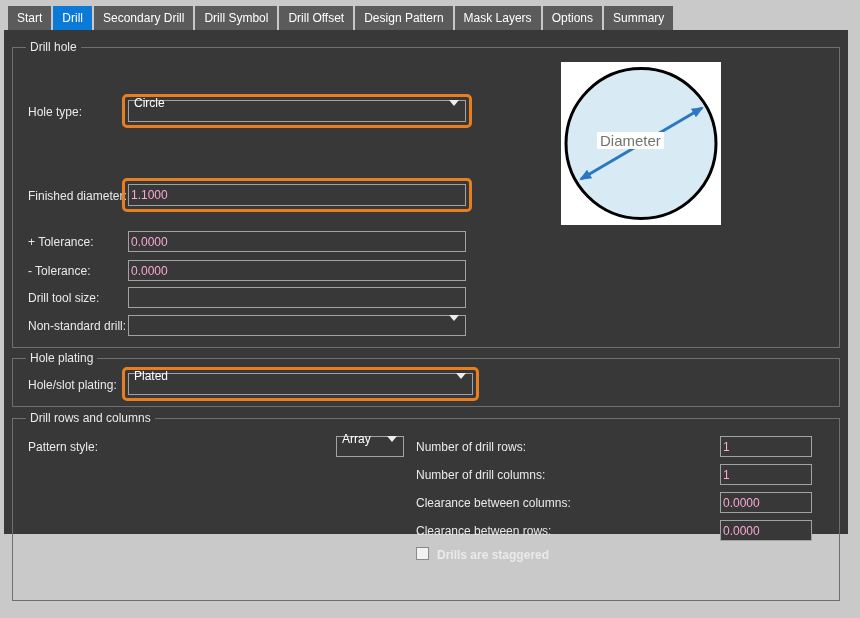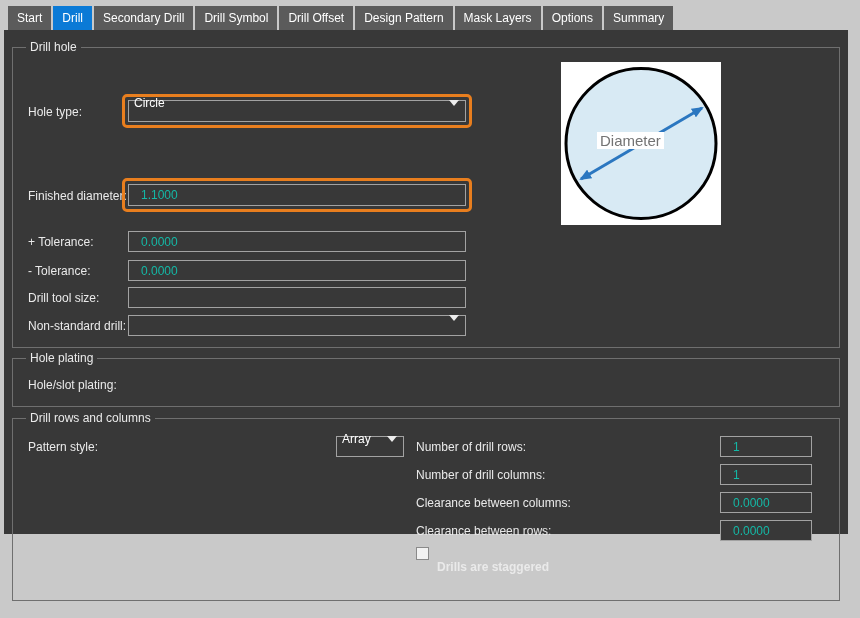--- a/index.html
+++ b/index.html
@@ -20,25 +20,25 @@
   .panel {
     position:absolute; left:4px; top:30px; width:844px; height:504px;
     background:var(--panel-dark,#383838);
   }
   .group { position:absolute; border:1px solid #6f6f6f; }
   .group-title {
     position:absolute; color:#eaeaea; font-size:12px;
     background:var(--panel-dark,#383838); padding:0 4px; white-space:nowrap; z-index:2;
   }
   .lbl { position:absolute; color:#eaeaea; font-size:12px; white-space:nowrap; }
-  .lbl.bold { font-weight:bold;margin-top:12px; }
+  .lbl.bold { font-weight:bold; }
   input.tb {
     position:absolute; background:var(--panel-dark,#383838);
-    border:1px solid #a2a2a2; color:#14b8a6; font-size:12px;
-    font-family:"Liberation Sans", sans-serif; padding:0 12px; height:21px; outline:none;
+    border:1px solid #a2a2a2; color:#f9a8d4; font-size:12px;
+    font-family:"Liberation Sans", sans-serif; padding:0 2px; height:21px; outline:none;
   }
   .dd {
     position:absolute; background:var(--panel-dark,#383838);
     border:1px solid #a2a2a2; color:#fff; font-size:12px; height:21px;
     display:flex; align-items:center; justify-content:space-between;
     padding:0 6px 16px 5px; cursor:default;
   }
   .dd-arrow {
     width:0; height:0; flex:0 0 auto; margin-left:6px;
     border-left:5px solid transparent; border-right:5px solid transparent;
@@ -117,20 +117,26 @@
   <span class="lbl" style="left:24px; top:289px;">Non-standard drill:</span>
   <div class="dd" style="left:124px; top:285px; width:338px;">
     <span></span>
     <span class="dd-arrow"></span>
   </div>
 
   <div class="group" style="left:8px; top:328px; width:828px; height:49px;"></div>
   <span class="group-title" style="left:22px; top:321px;">Hole plating</span>
 
   <span class="lbl" style="left:24px; top:348px;">Hole/slot plating:</span>
+  <div class="hl" style="left:118px; top:337px; width:357px;">
+    <div class="dd">
+      <span>Plated</span>
+      <span class="dd-arrow"></span>
+    </div>
+  </div>
 
   <div class="group" style="left:8px; top:388px; width:828px; height:183px;"></div>
   <span class="group-title" style="left:22px; top:381px;">Drill rows and columns</span>
 
   <span class="lbl" style="left:24px; top:410px;">Pattern style:</span>
   <div class="dd" style="left:332px; top:406px; width:68px;text-align:right;">
     <span>Array</span>
     <span class="dd-arrow"></span>
   </div>
 

